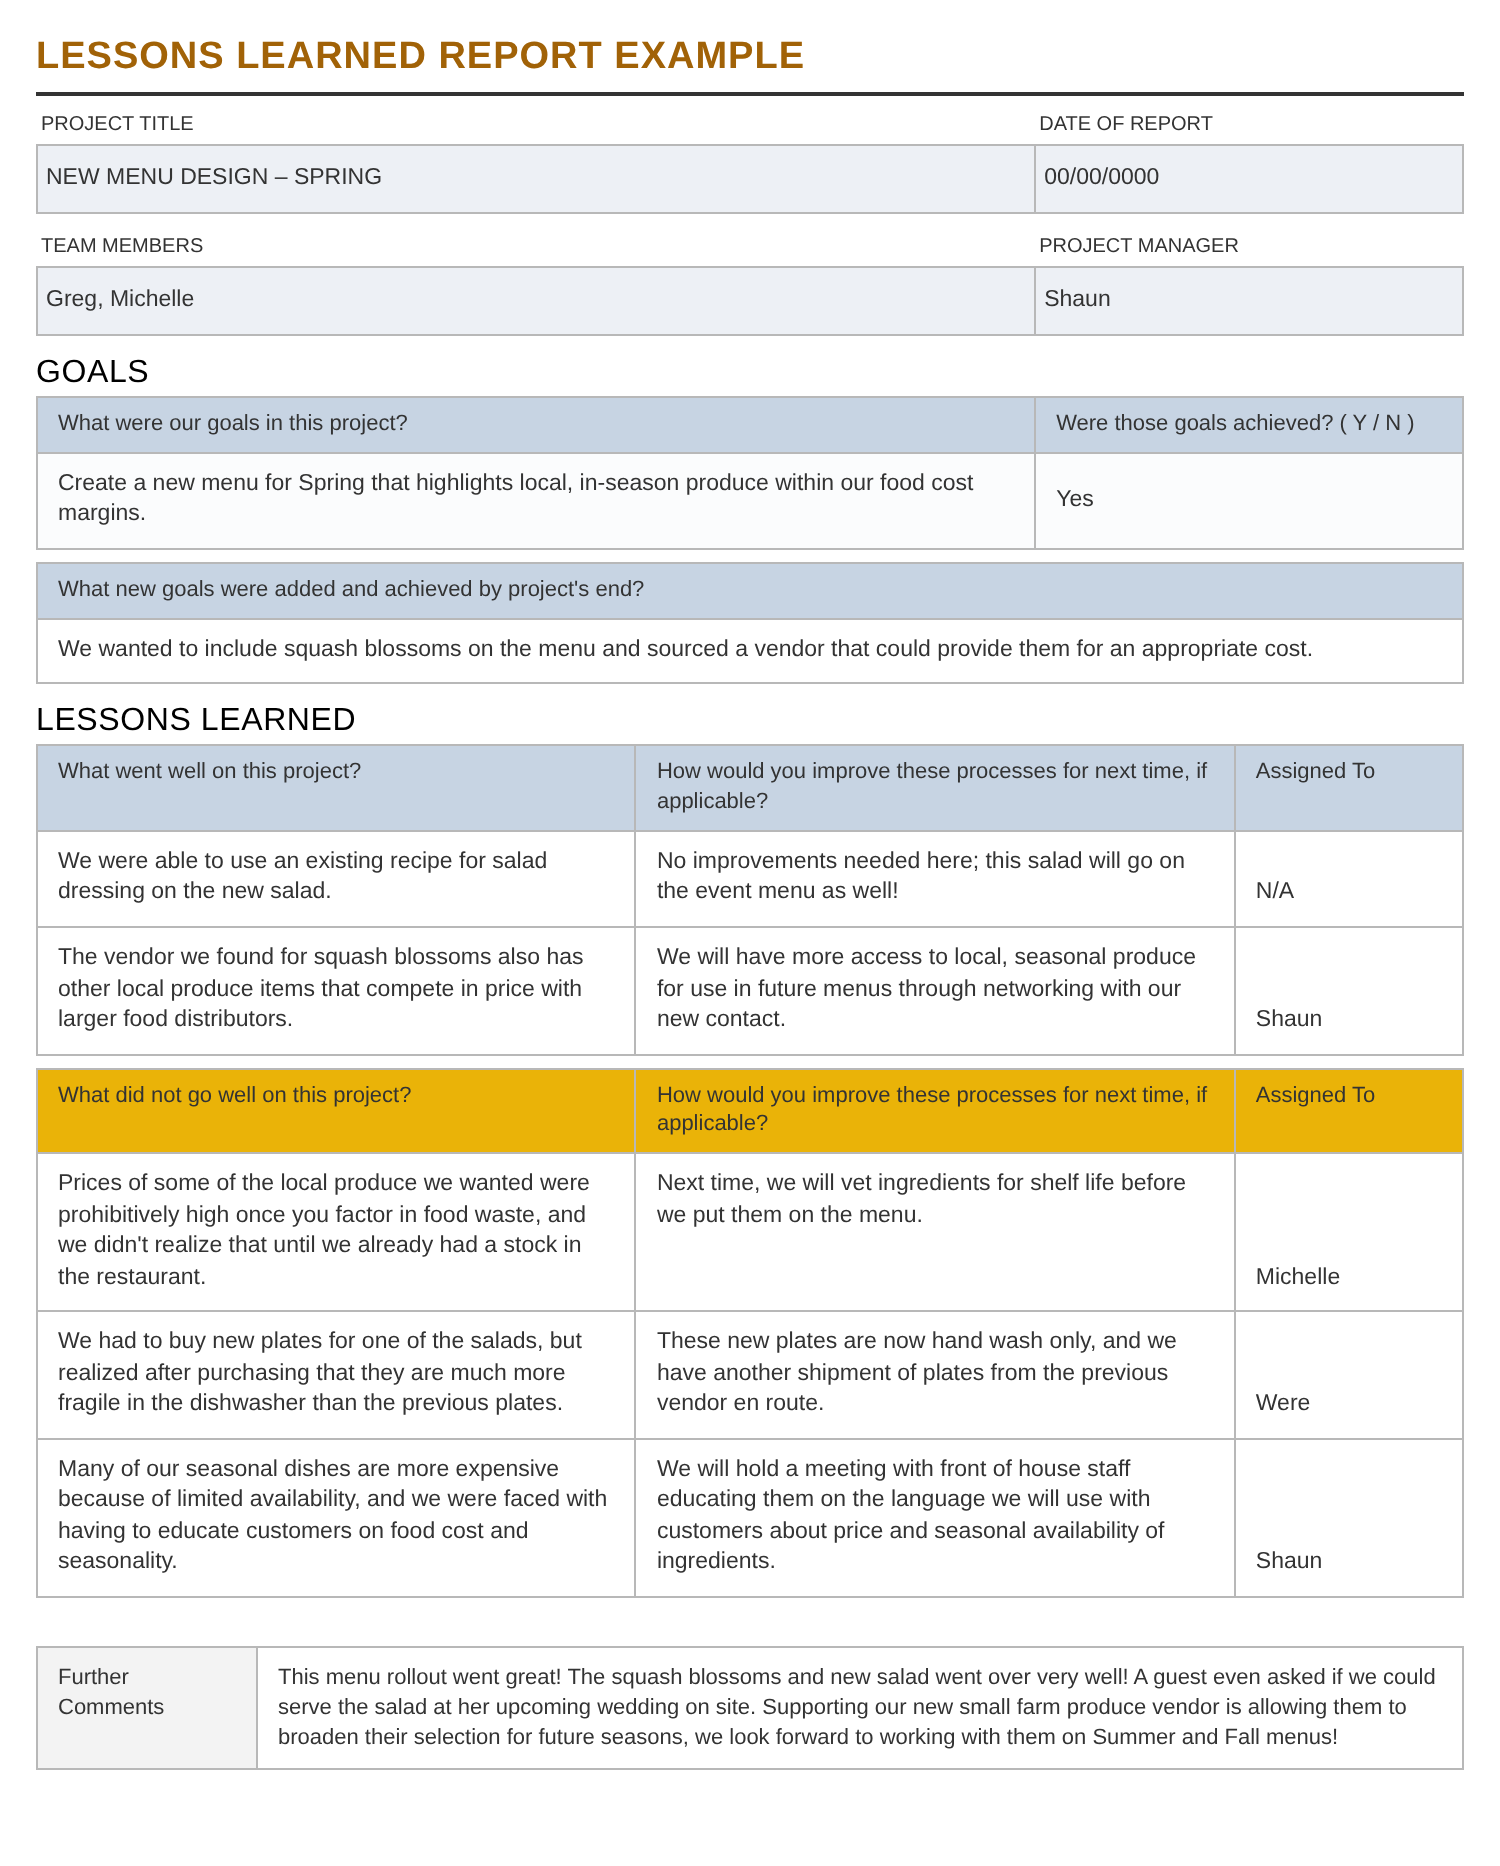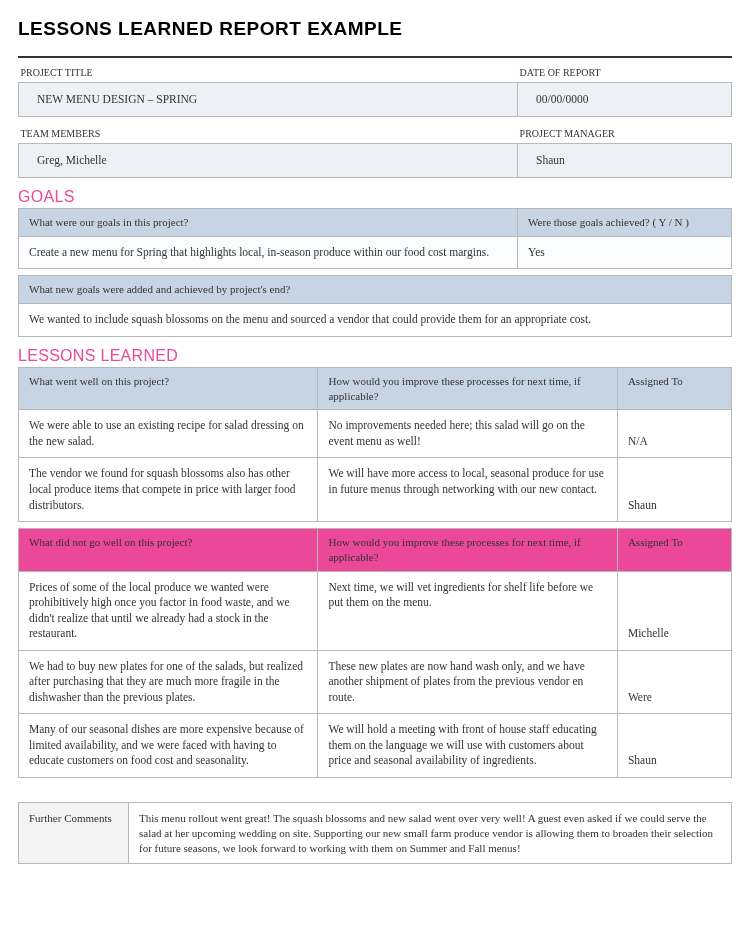--- a/index.html
+++ b/index.html
@@ -11,64 +11,63 @@
     padding: 18px;
     background: #fff;
     width: 750px;
   }
   h1 {
     font-family: "Arial Narrow", Arial, sans-serif;
     font-weight: 700;
     font-size: 19px;
     letter-spacing: 0.5px;
     margin: 0 0 4px 0;
-    padding-bottom: 16px;
+    padding-bottom: 6px;
     border-bottom: 2px solid #333;
-    color: #000000;
+    color: #a16207;
   }
   h2 {
     font-family: "Arial Narrow", Arial, sans-serif;
     font-weight: 400;
     font-size: 16px;
     letter-spacing: 0.3px;
     margin: 10px 0 2px 0;
-    color: #ec4899;
+    color: #000000;
   }
   table {
     border-collapse: collapse;
     width: 100%;
     margin-bottom: 6px;
-    font-family: Liberation Serif, serif;
   }
   td {
     border: 1px solid #b8b8b8;
     padding: 8px 10px;
     vertical-align: middle;
     line-height: 1.35;
   }
   .hdr-blue {
     background: #c7d4e3;
     font-size: 11px;
     padding: 6px 10px;
     margin-top: 12px;
   }
   .hdr-gray {
-    background: #ec4899;
+    background: #eab308;
     font-size: 11px;
     padding: 6px 10px;
   }
   .small-label {
     font-size: 10px;
     border: none;
     padding: 4px 2px 2px 2px;
     color: #333;
   }
   .info-cell {
     background: #edf0f5;
-    padding: 9px 18px;
+    padding: 9px 4px;
   }
   .center { }
   .right { text-align: left; }
   .tall td { vertical-align: top; }
   .further-label {
     background: #f3f3f3;
     width: 110px;
     vertical-align: top;
     font-size: 11px;
   }

